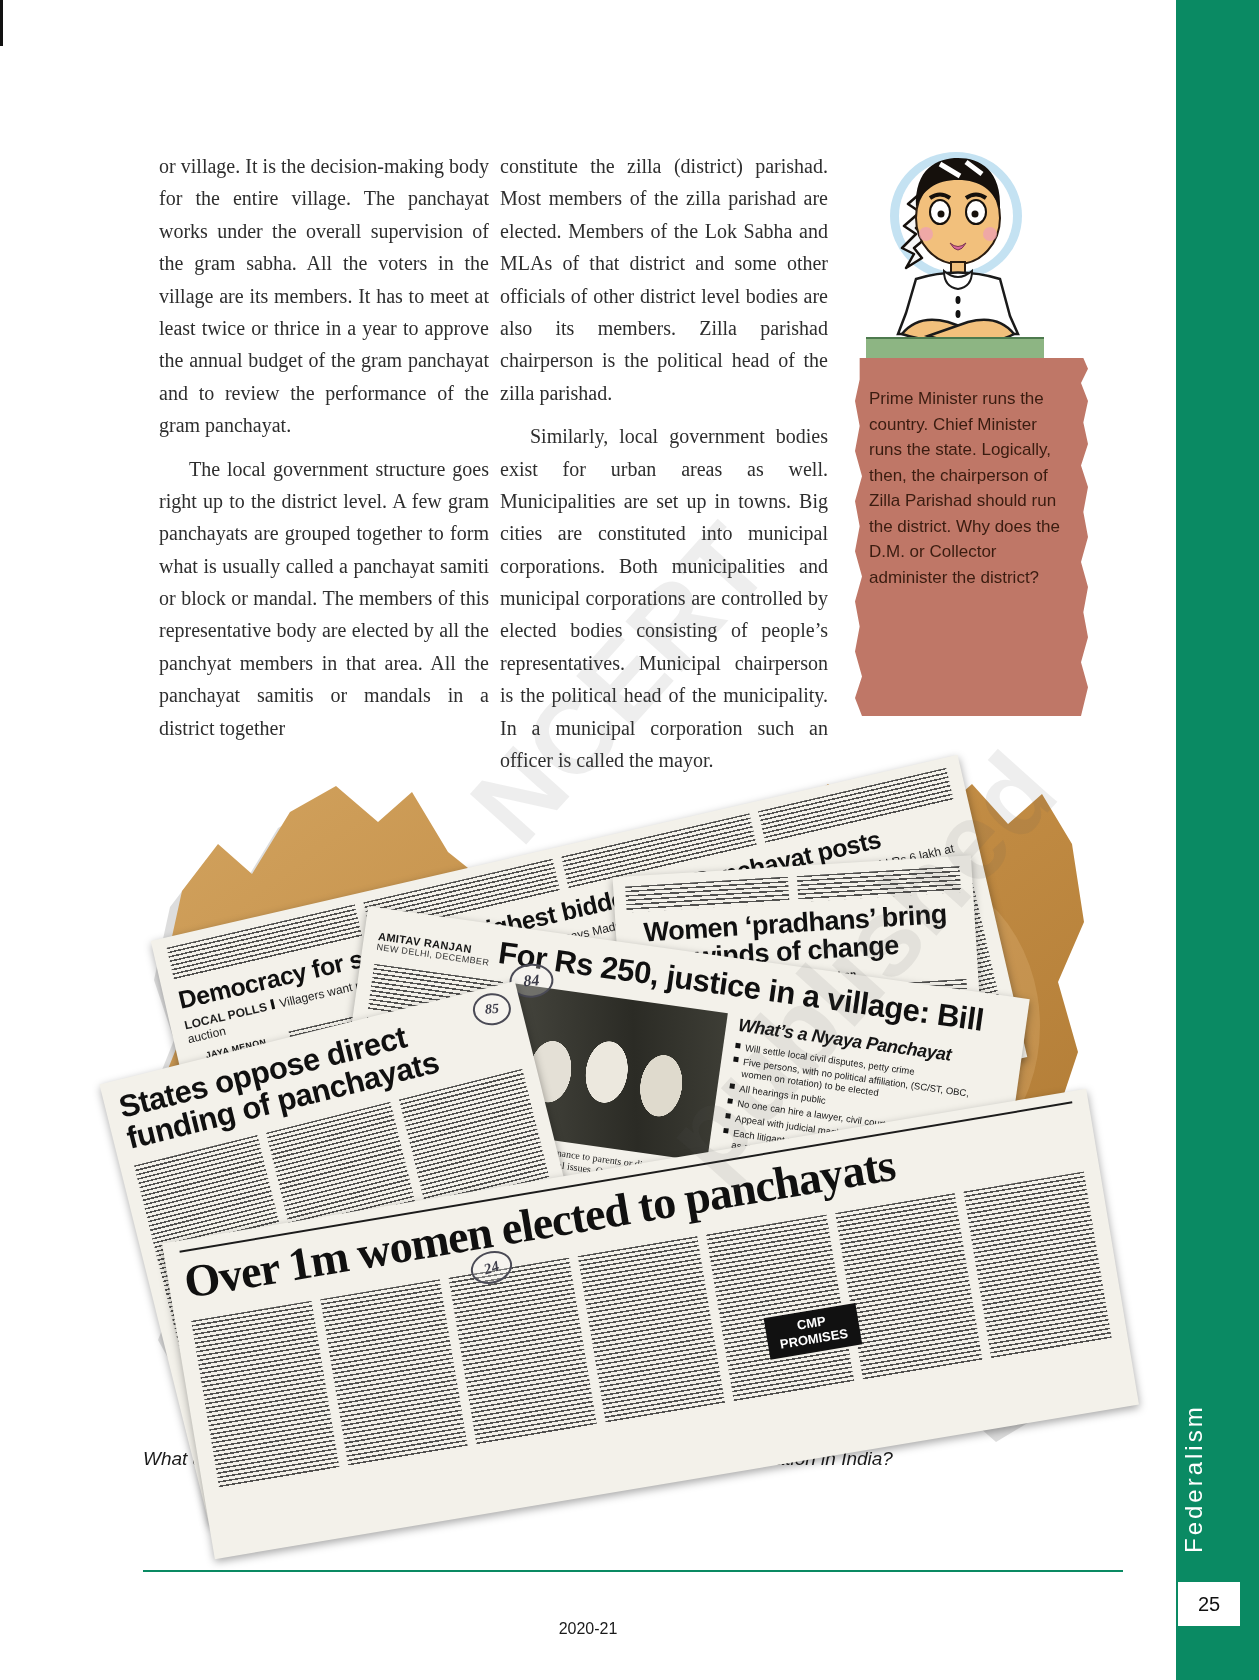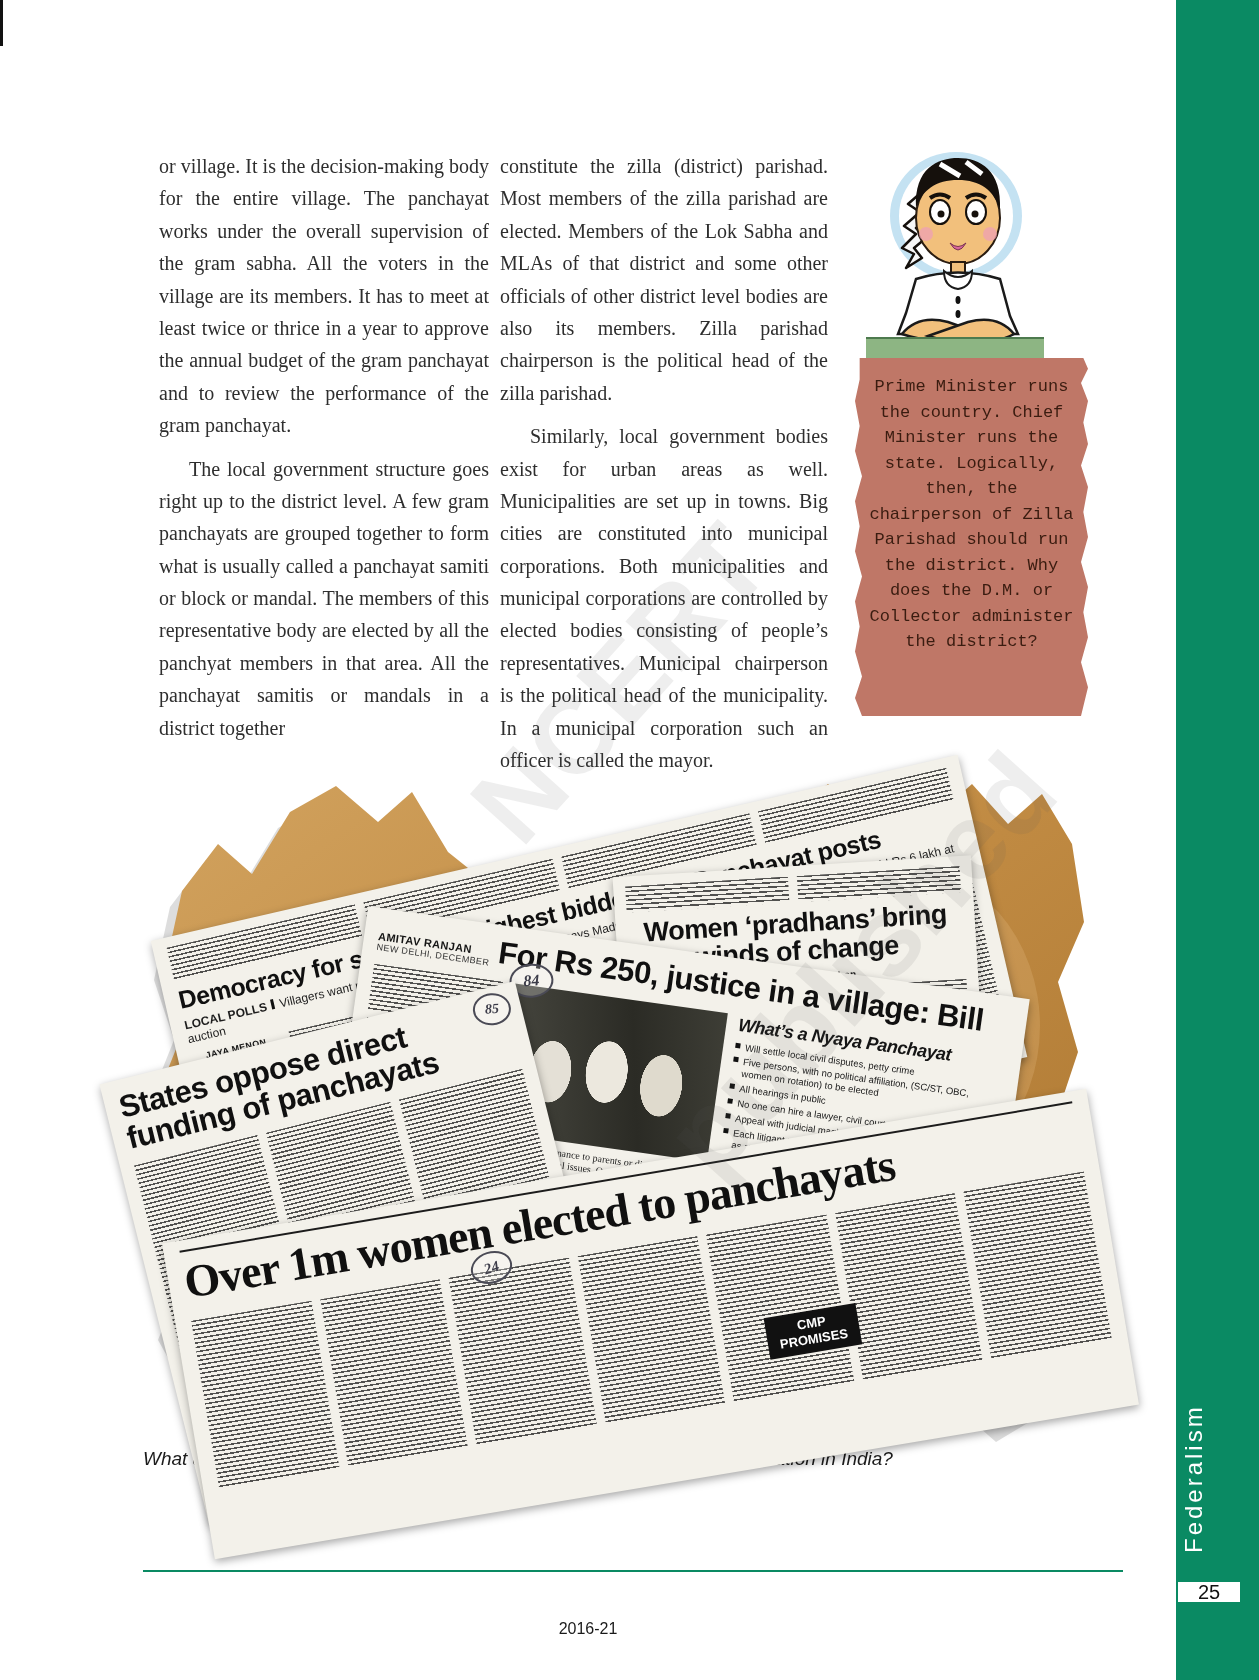--- a/index.html
+++ b/index.html
@@ -11,22 +11,22 @@
   .textcol p{margin:0 0 11px 16px;}
   .textcol p.indent{text-indent:30px;}
   #col-left{left:143px;width:346px;}
   #col-right{left:484px;width:344px;}
   
   #girl{position:absolute;left:866px;top:146px;width:178px;height:218px;}
   
   #speech{position:absolute;left:855px;top:358px;width:233px;height:358px;background:#bf7767;
           clip-path:polygon(2% 0%,98% 0%,100% 3%,97% 7%,100% 12%,98% 18%,100% 24%,97% 30%,100% 36%,98% 43%,100% 50%,97% 57%,100% 64%,98% 71%,100% 78%,97% 85%,100% 92%,97% 100%,3% 100%,0% 95%,3% 89%,0% 82%,2% 75%,0% 68%,3% 61%,0% 54%,2% 47%,0% 40%,3% 33%,0% 26%,2% 19%,0% 12%,2% 6%);
           }
-  #speech .stext{padding:16px 14px;font-family:Liberation Mono, monospace;font-size:17px;
-          line-height:1.5;color:#3a1c10;text-align:center;}
+  #speech .stext{padding:28px 14px;font-family:Liberation Sans, sans-serif;font-size:17px;
+          line-height:1.5;color:#3a1c10;}
   
   .wm{position:absolute;font-family:"Liberation Sans",sans-serif;font-weight:bold;
       color:rgba(90,90,90,0.10);white-space:nowrap;pointer-events:none;z-index:40;}
   #wm1{left:430px;top:620px;font-size:110px;transform:rotate(-48deg);}
   #wm2{left:600px;top:900px;font-size:110px;transform:rotate(-48deg);}
   
   #collage{position:absolute;left:140px;top:726px;width:948px;height:756px;}
   #tornpaper{position:absolute;left:0;top:0;width:948px;height:756px;}
   .clip{position:absolute;background:#f3f1ea;box-shadow:0 3px 8px rgba(0,0,0,0.35);
         font-family:"Liberation Sans",sans-serif;color:#151515;overflow:hidden;}
@@ -81,21 +81,21 @@
   #caption{position:absolute;left:143px;top:1448px;width:900px;font-family:"Liberation Sans",sans-serif;
            font-style:italic;font-size:19px;color:#1c1c1c;}
   #rule{position:absolute;left:143px;top:1570px;width:980px;height:2px;background:#0a8a63;}
   #year{position:absolute;left:0;top:1620px;width:1176px;text-align:center;
         font-family:"Liberation Sans",sans-serif;font-size:16px;color:#1a1a1a;}
   
   #greenbar{position:absolute;left:1176px;top:0;width:83px;height:1680px;background:#0a8a63;}
   #fedlabel{position:absolute;left:1180px;top:1378px;height:175px;writing-mode:vertical-rl;
             transform:rotate(180deg);color:#ffffff;font-family:"Liberation Sans",sans-serif;
             font-size:24px;letter-spacing:3px;}
-  #pagenum{position:absolute;left:1178px;top:1582px;width:62px;height:20px;background:#ffffff;
+  #pagenum{position:absolute;left:1178px;top:1582px;width:62px;height:44px;background:#ffffff;
            font-family:"Liberation Sans",sans-serif;font-size:20px;color:#111;
            display:flex;align-items:center;justify-content:center;}
   
   #mark-tl{position:absolute;left:0;top:0;width:3px;height:46px;background:#111;}
   #mark-tr{position:absolute;left:1237px;top:0;width:20px;height:21px;
            border-left:2px solid #111;border-bottom:2px solid #111;}
   #mark-br{position:absolute;left:1236px;top:1658px;width:21px;height:21px;
            border-left:2px solid #111;border-top:2px solid #111;}
 </style>
 </head>
@@ -261,19 +261,19 @@
       <div id="cmp-badge">
         <div>CMP</div>
         <div>PROMISES</div>
       </div>
     </div>
   </div>
 
   <div id="caption">What do these newspaper clippings have to say about efforts of decentralisation in India?</div>
 
   <div id="rule"></div>
-  <div id="year">2016-21</div>
+  <div id="year">2020-21</div>
 
   <div id="greenbar"></div>
   <div id="fedlabel">Federalism</div>
   <div id="pagenum">25</div>
 
 </div>
 
 </body></html>

